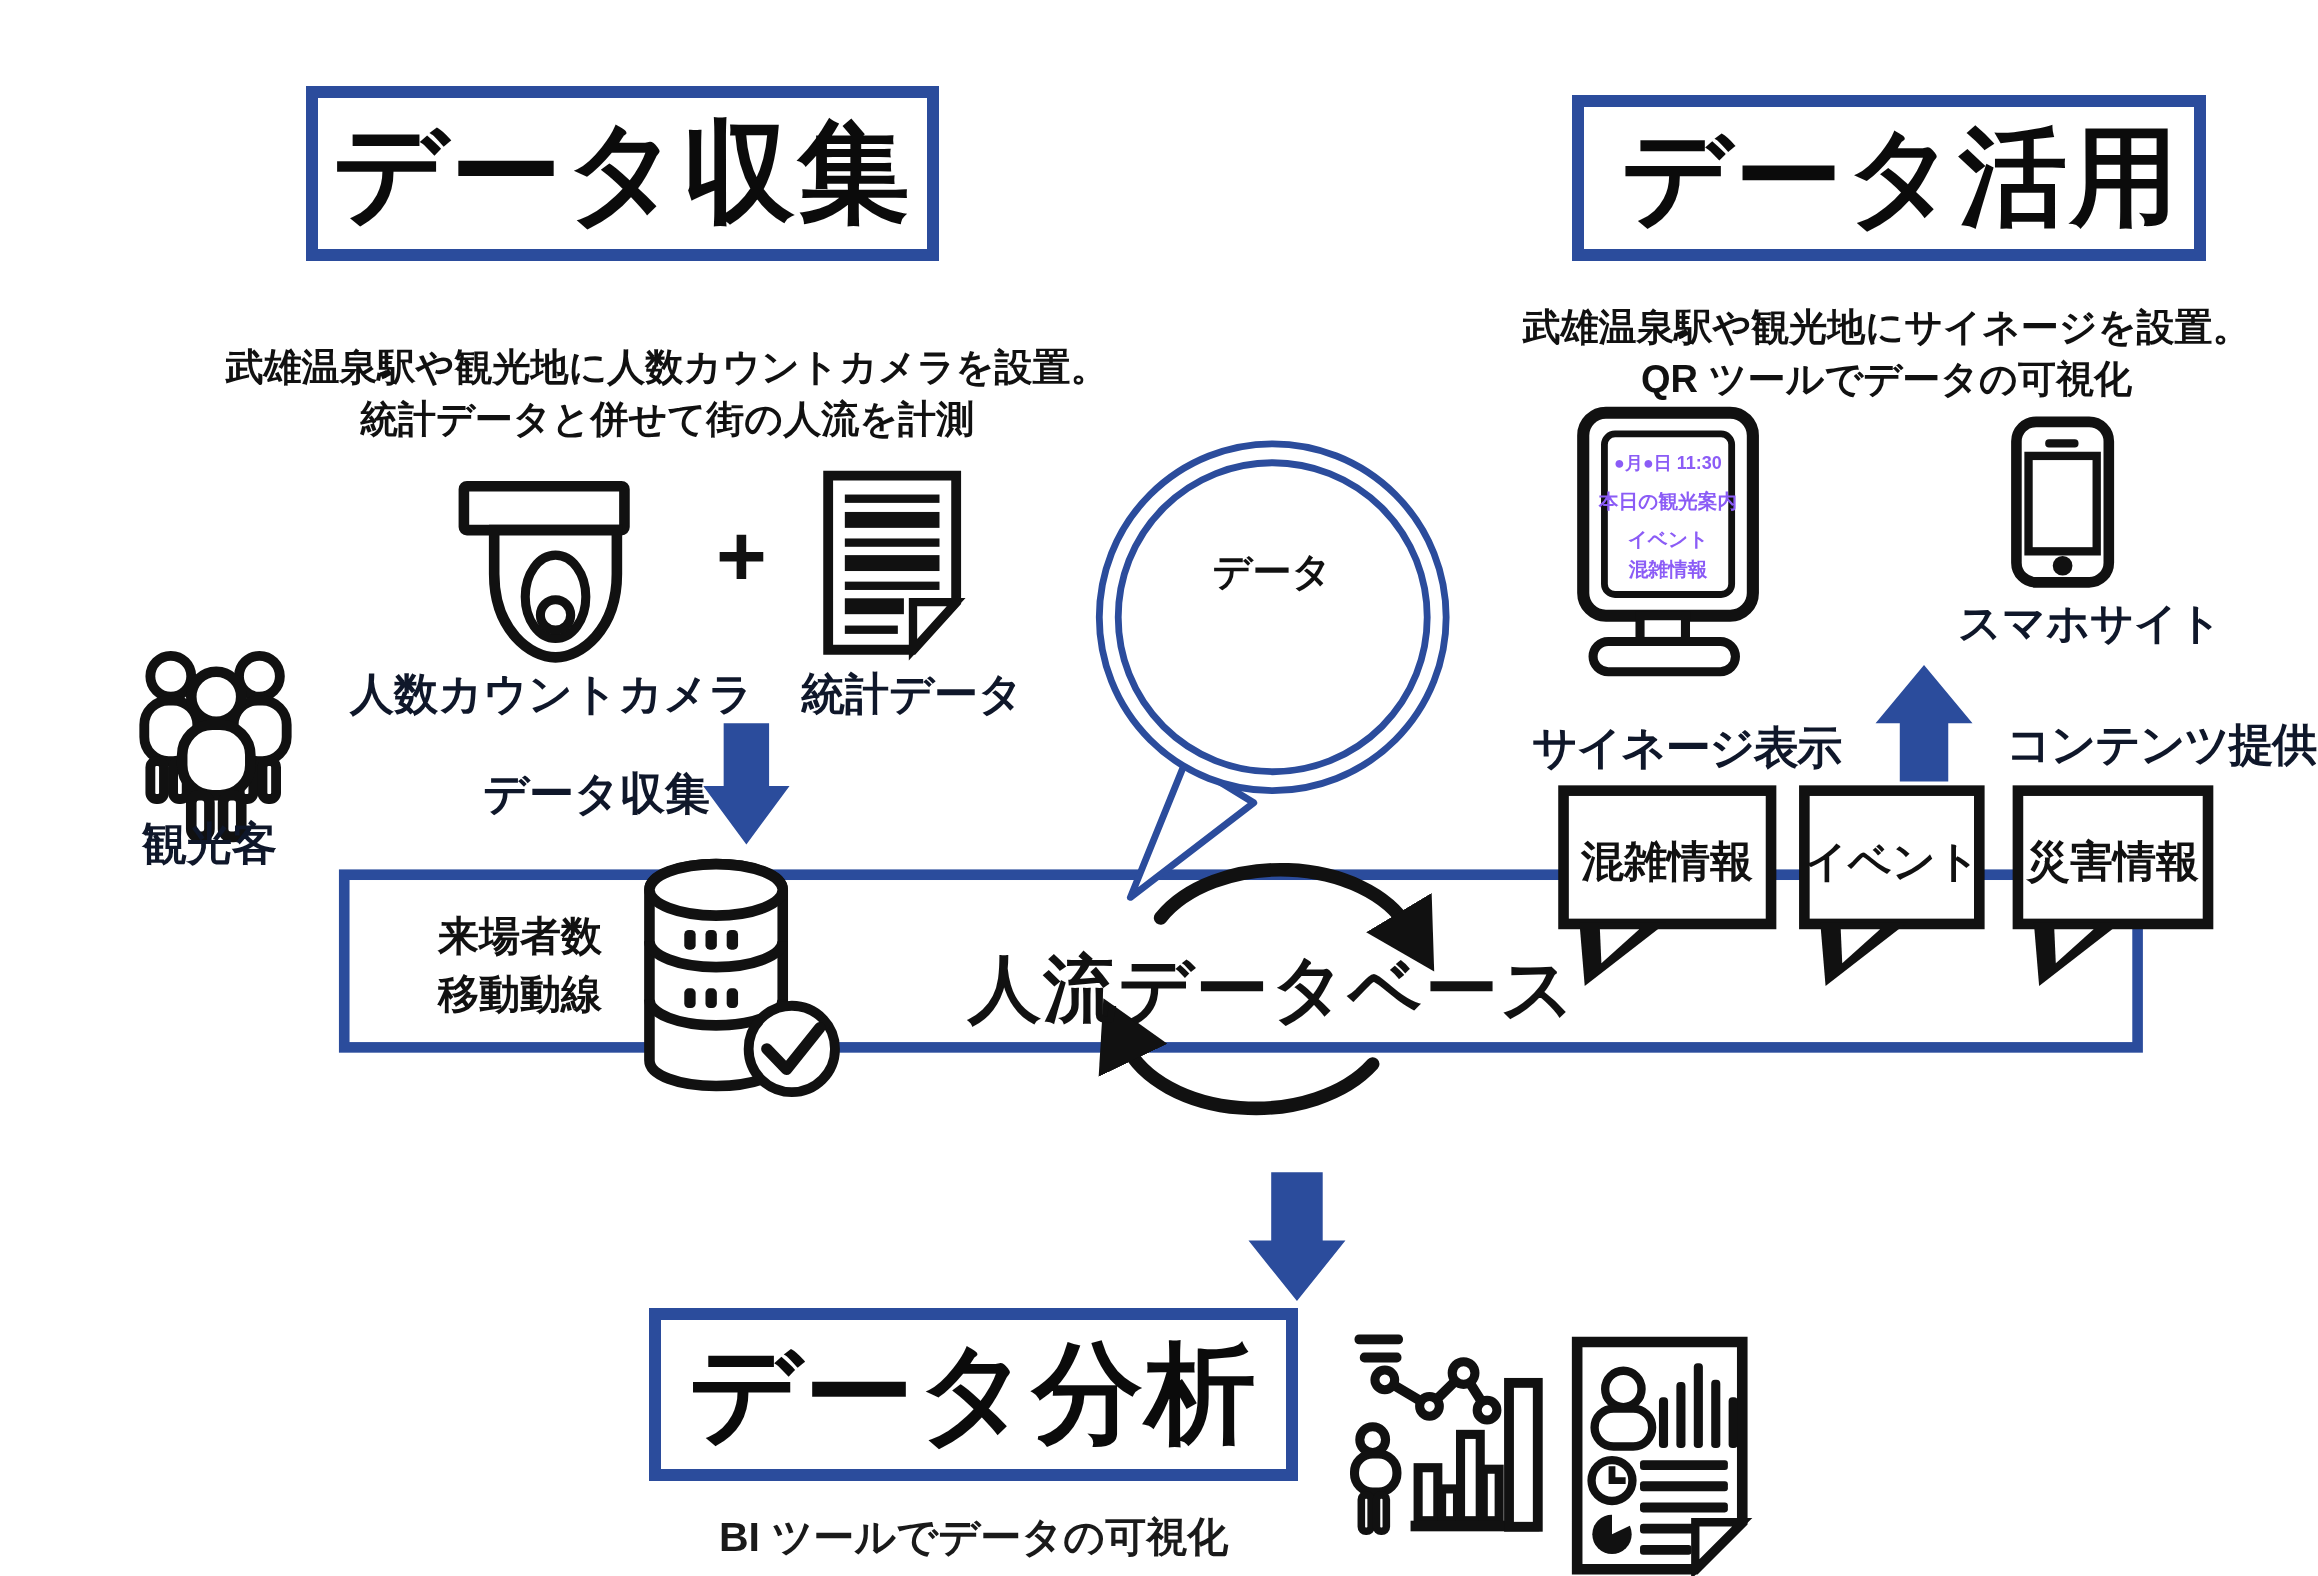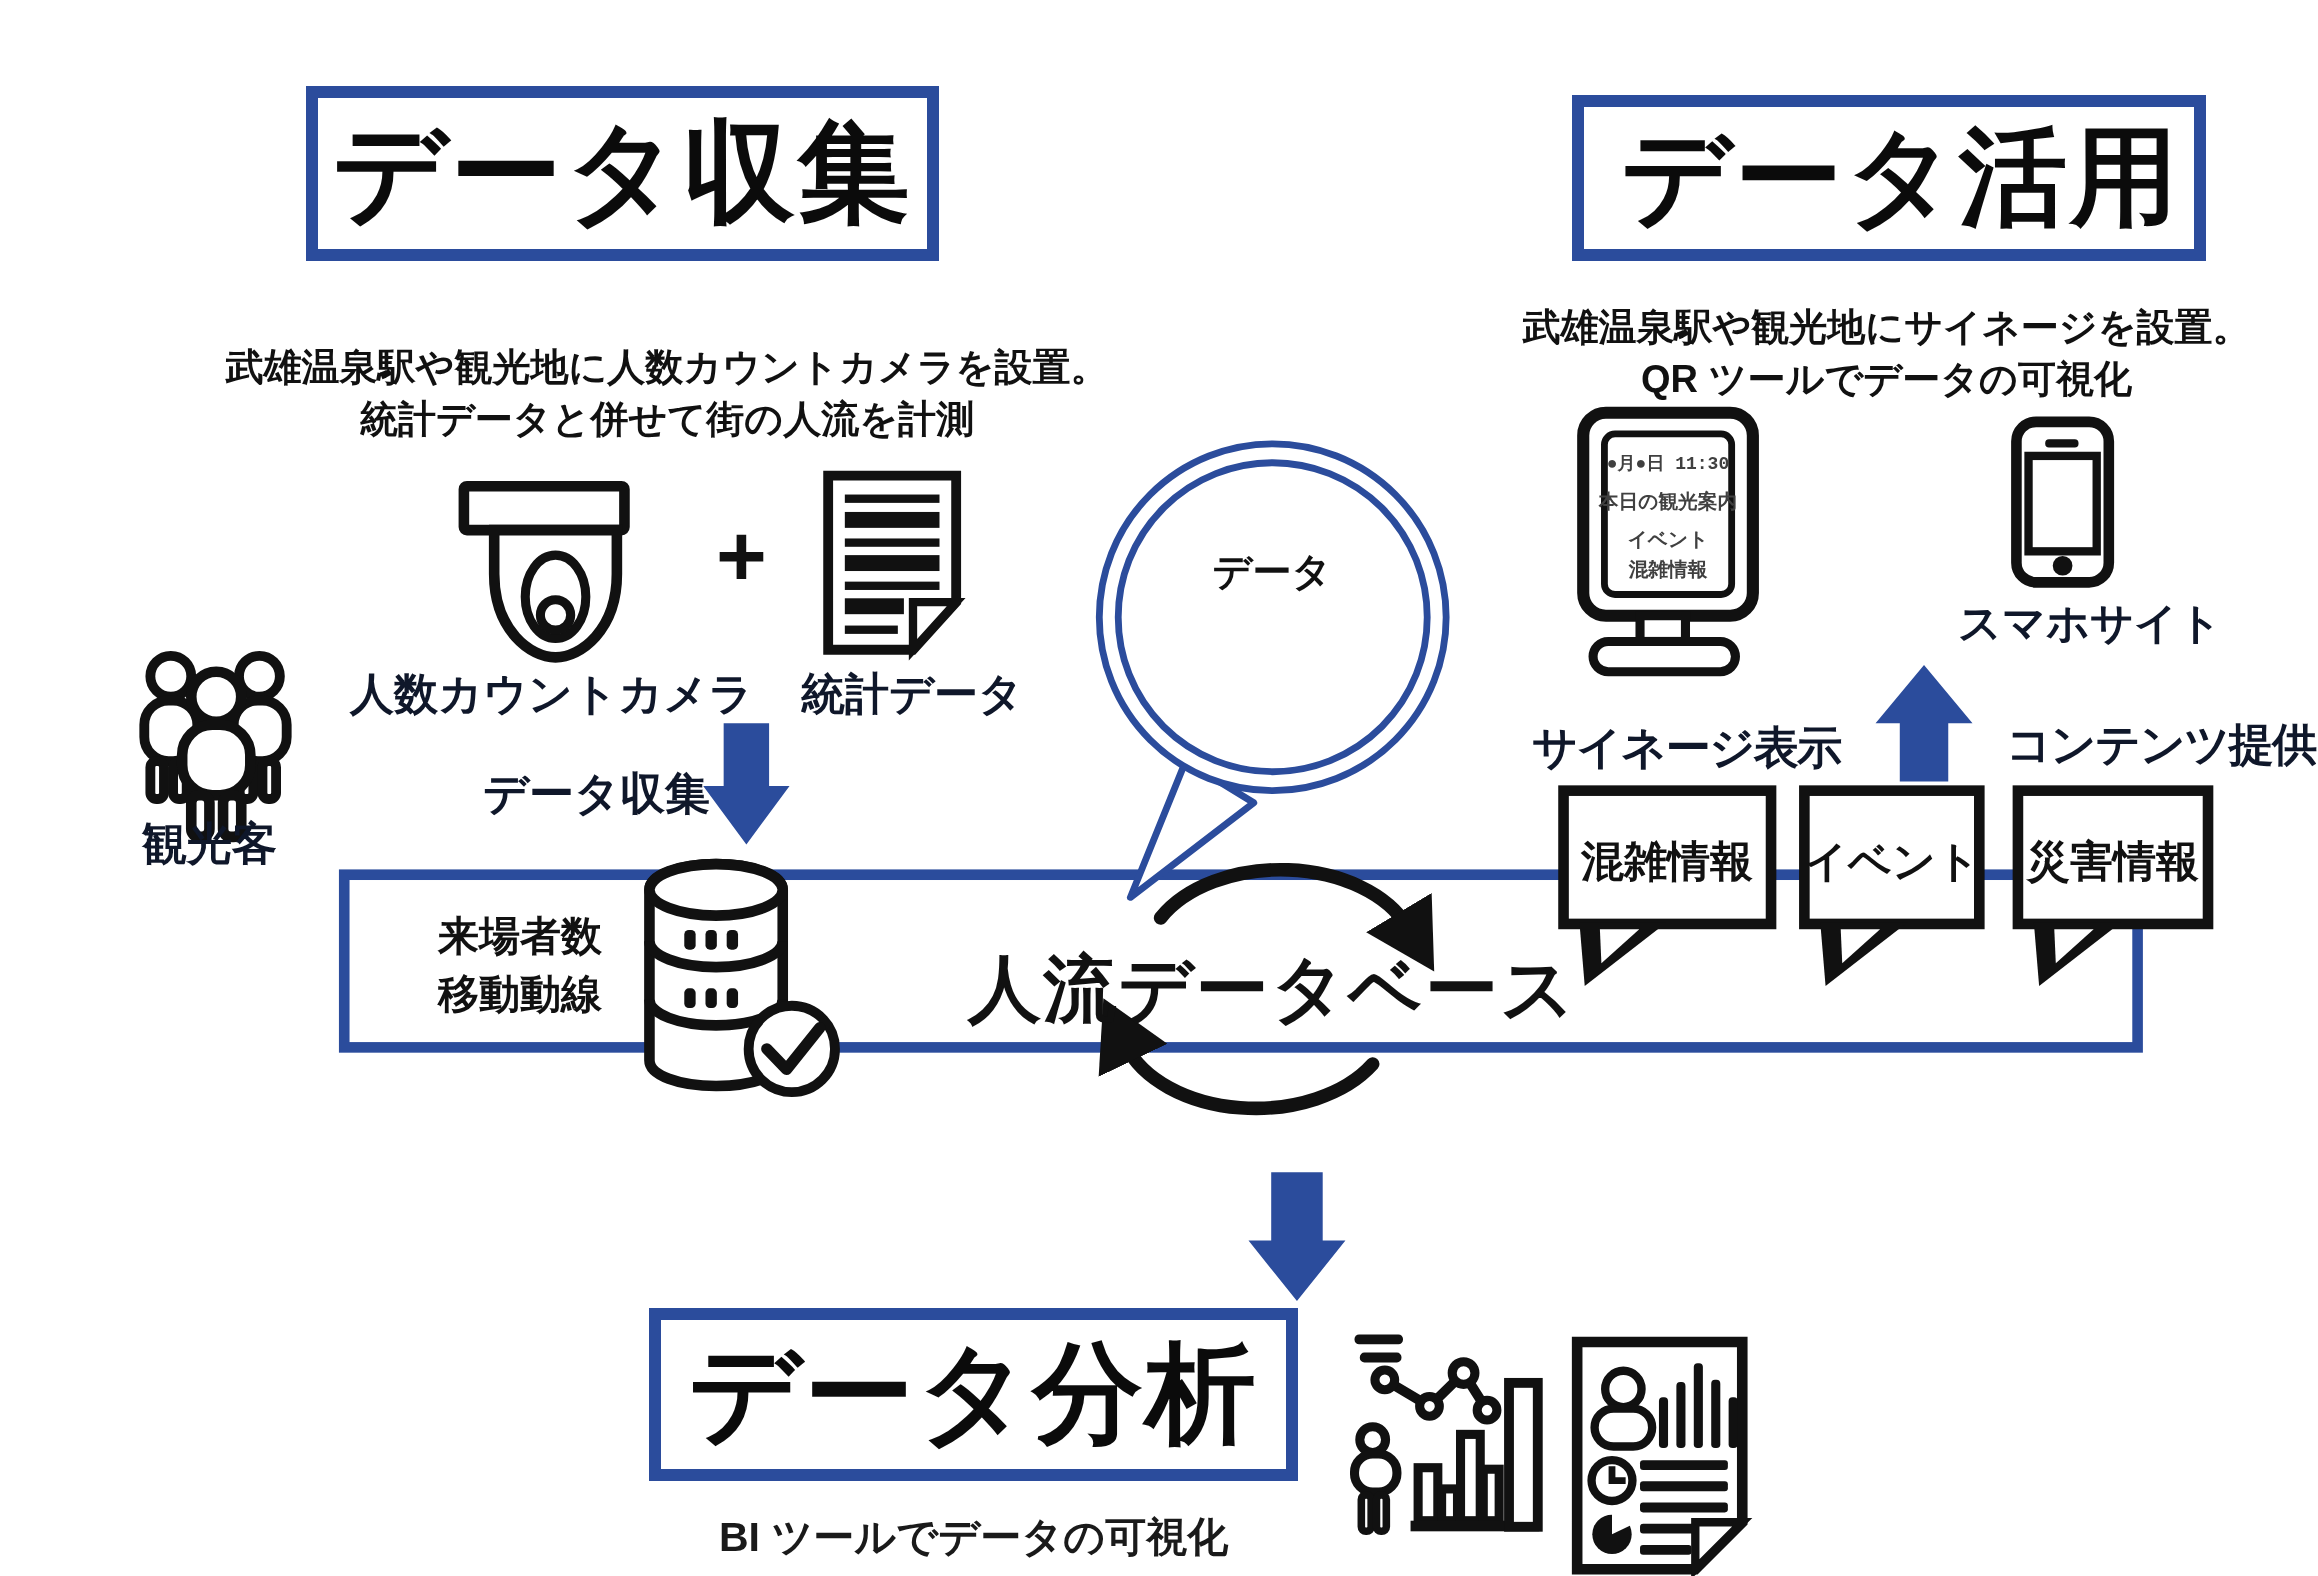--- a/index.html
+++ b/index.html
@@ -6,21 +6,21 @@
   #stage{width:2319px;height:1576px;position:relative;overflow:hidden;background:#fff;
          font-family:"Liberation Sans",sans-serif;transform-origin:0 0;}
   .abs{position:absolute;}
   .c{text-align:center;}
   .t{color:#111;white-space:nowrap;text-align:center;}
   .titlebox{border:12px solid #2b4c9c;background:#fff;display:flex;align-items:center;justify-content:center;}
   .title-text{font-weight:900;color:#0b0b0b;letter-spacing:3px;}
   .desc{font-weight:600;color:#1a1a1a;line-height:1.38;}
   .iconlbl{font-weight:800;color:#0f172a;}
   svg{position:absolute;left:0;top:0;}
-  .scr{font-weight:700;color:#404040;font-family:Liberation Mono, monospace;}
+  .scr{font-weight:700;color:#8b5cf6;}
 </style>
 </head>
 <body style="height: 1576px;">
 
 <div id="stage" style="transform: scale(1);">
 
   <svg width="2319" height="1576" viewBox="0 0 3061 2081">
     <defs>
       <marker id="mh" viewBox="0 0 10 10" refX="2.2" refY="5" markerWidth="5.6" markerHeight="5.6" orient="auto">
         <path d="M0 0 L9 5 L0 10 Z" fill="#111"></path>

